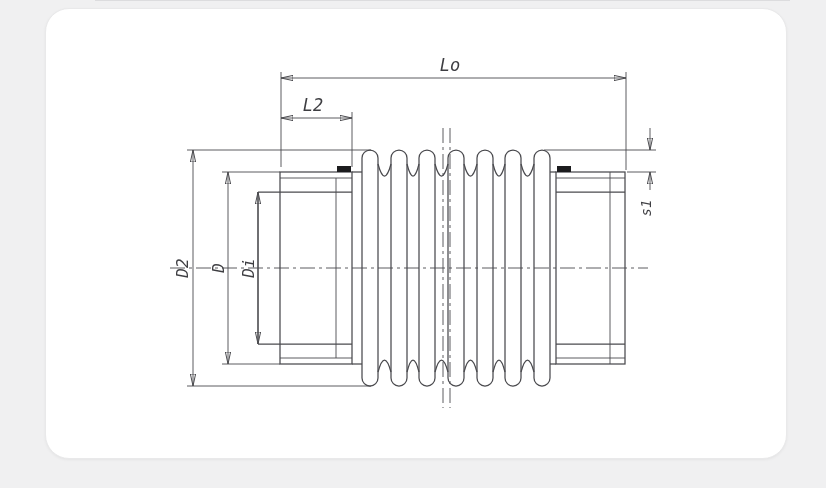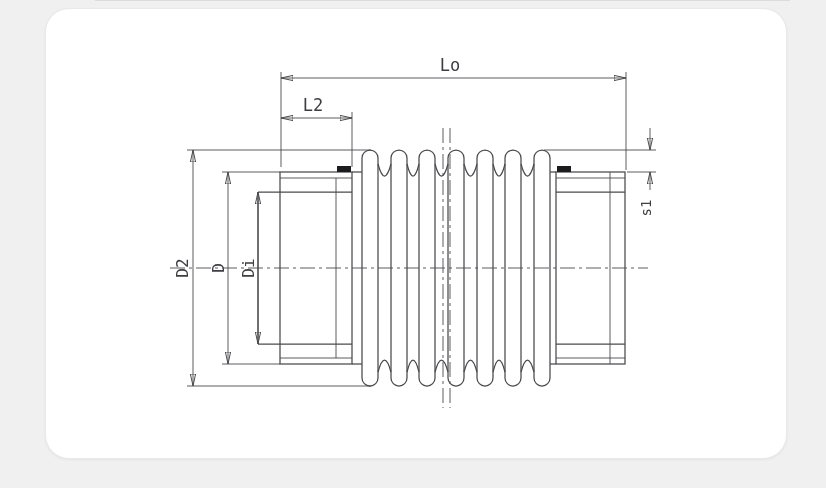--- a/index.html
+++ b/index.html
@@ -8,20 +8,21 @@
     width: 826px;
     height: 488px;
     background: #f0f0f1;
     overflow: hidden;
     font-family: "DejaVu Sans", "Liberation Sans", sans-serif;
   }
   .stage {
     position: relative;
     width: 826px;
     height: 488px;
+    font-style: italic;
   }
   .top-hairline {
     position: absolute;
     left: 95px;
     top: 0;
     width: 695px;
     height: 1px;
     background: #dcdcde;
   }
   .card {

